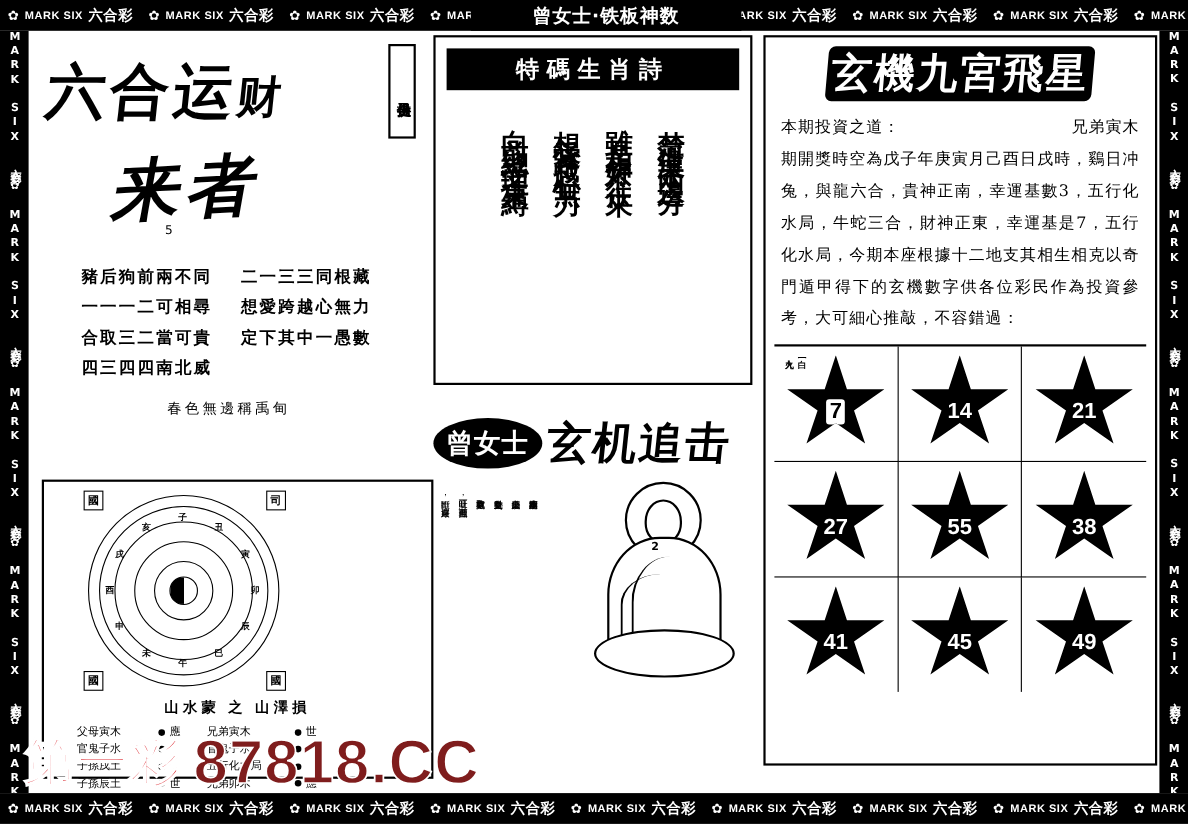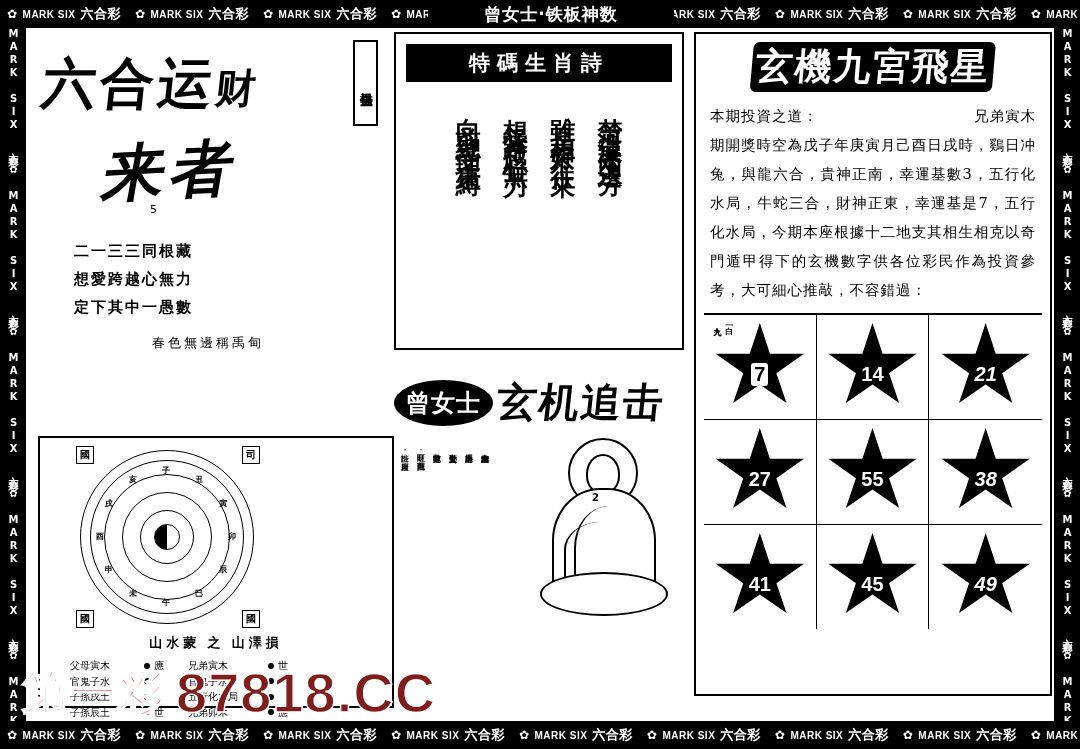--- a/index.html
+++ b/index.html
@@ -166,21 +166,21 @@
   }
   .right-body .firstline{display:flex;justify-content:space-between;}
   .stars{
     margin:6px 8px 0;border-top:2px solid #000;
     display:grid;grid-template-columns:repeat(3,1fr);
   }
   .cell{
     position:relative;height:104px;border-right:1px solid #000;border-bottom:1px solid #000;
     display:flex;align-items:center;justify-content:center;
   }
-  .cell:nth-child(3n){border-right:none;font-style:italic;}
+  .cell:nth-child(3n){border-right:none;}
   .cell:nth-last-child(-n+3){border-bottom:none;}
   .star{
     width:92px;height:88px;background:#000;
     clip-path:polygon(50% 0%,61% 35%,98% 35%,68% 57%,79% 91%,50% 70%,21% 91%,32% 57%,2% 35%,39% 35%);
     display:flex;align-items:center;justify-content:center;
   }
   .star span{color:#fff;font-size:20px;font-weight:bold;font-family:"Liberation Sans",sans-serif;margin-top:14px;}
   .cell.first .star span{color:#000;background:#fff;border-radius:3px;padding:0 3px;}
   .cell .corner{
     position:absolute;left:8px;top:6px;font-size:8px;line-height:1.2;font-weight:bold;
@@ -268,20 +268,26 @@
 
     <div class="col-left">
       <div class="stamp">提马供金</div>
       <div class="brush-title">
         <span>六合运</span><span class="sm">财</span>
       </div>
       <div class="brush-sub">来者</div>
       <div class="tinynum">5</div>
 
       <div class="verse">
+        <div class="blk" id="verseR">
+            <div>豬后狗前兩不同</div>
+            <div>一一一二可相尋</div>
+            <div>合取三二當可貴</div>
+            <div>四三四四南北威</div>
+          </div>
         <div class="blk" id="verseL">
             <div>二一三三同根藏</div>
             <div>想愛跨越心無力</div>
             <div>定下其中一愚數</div>
           </div>
       </div>
       <div class="verse-foot">春色無邊稱禹甸</div>
 
       <div class="bagua-box">
         <div class="bagua-wrap">

